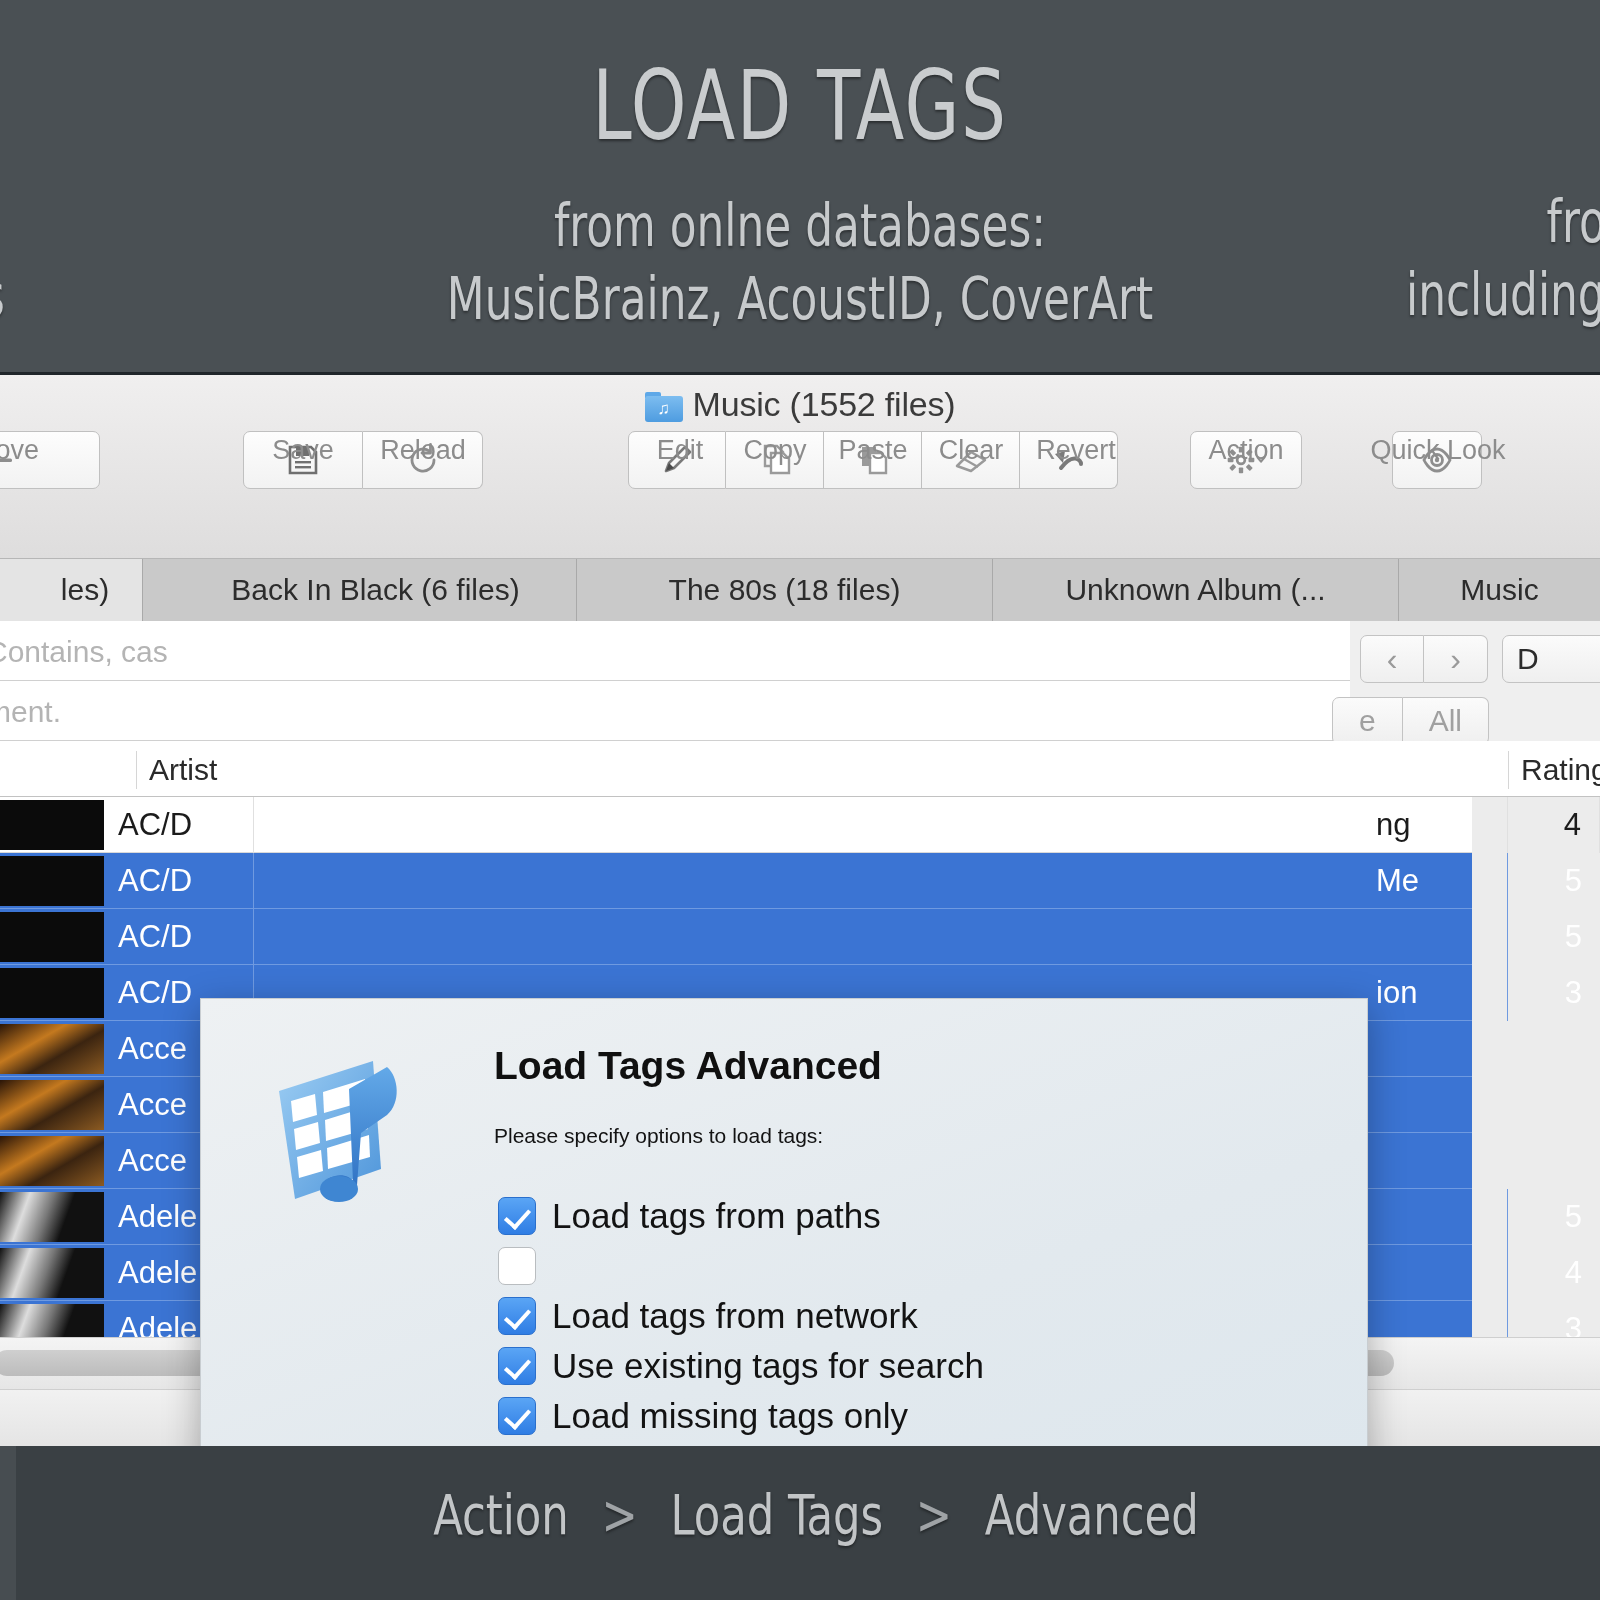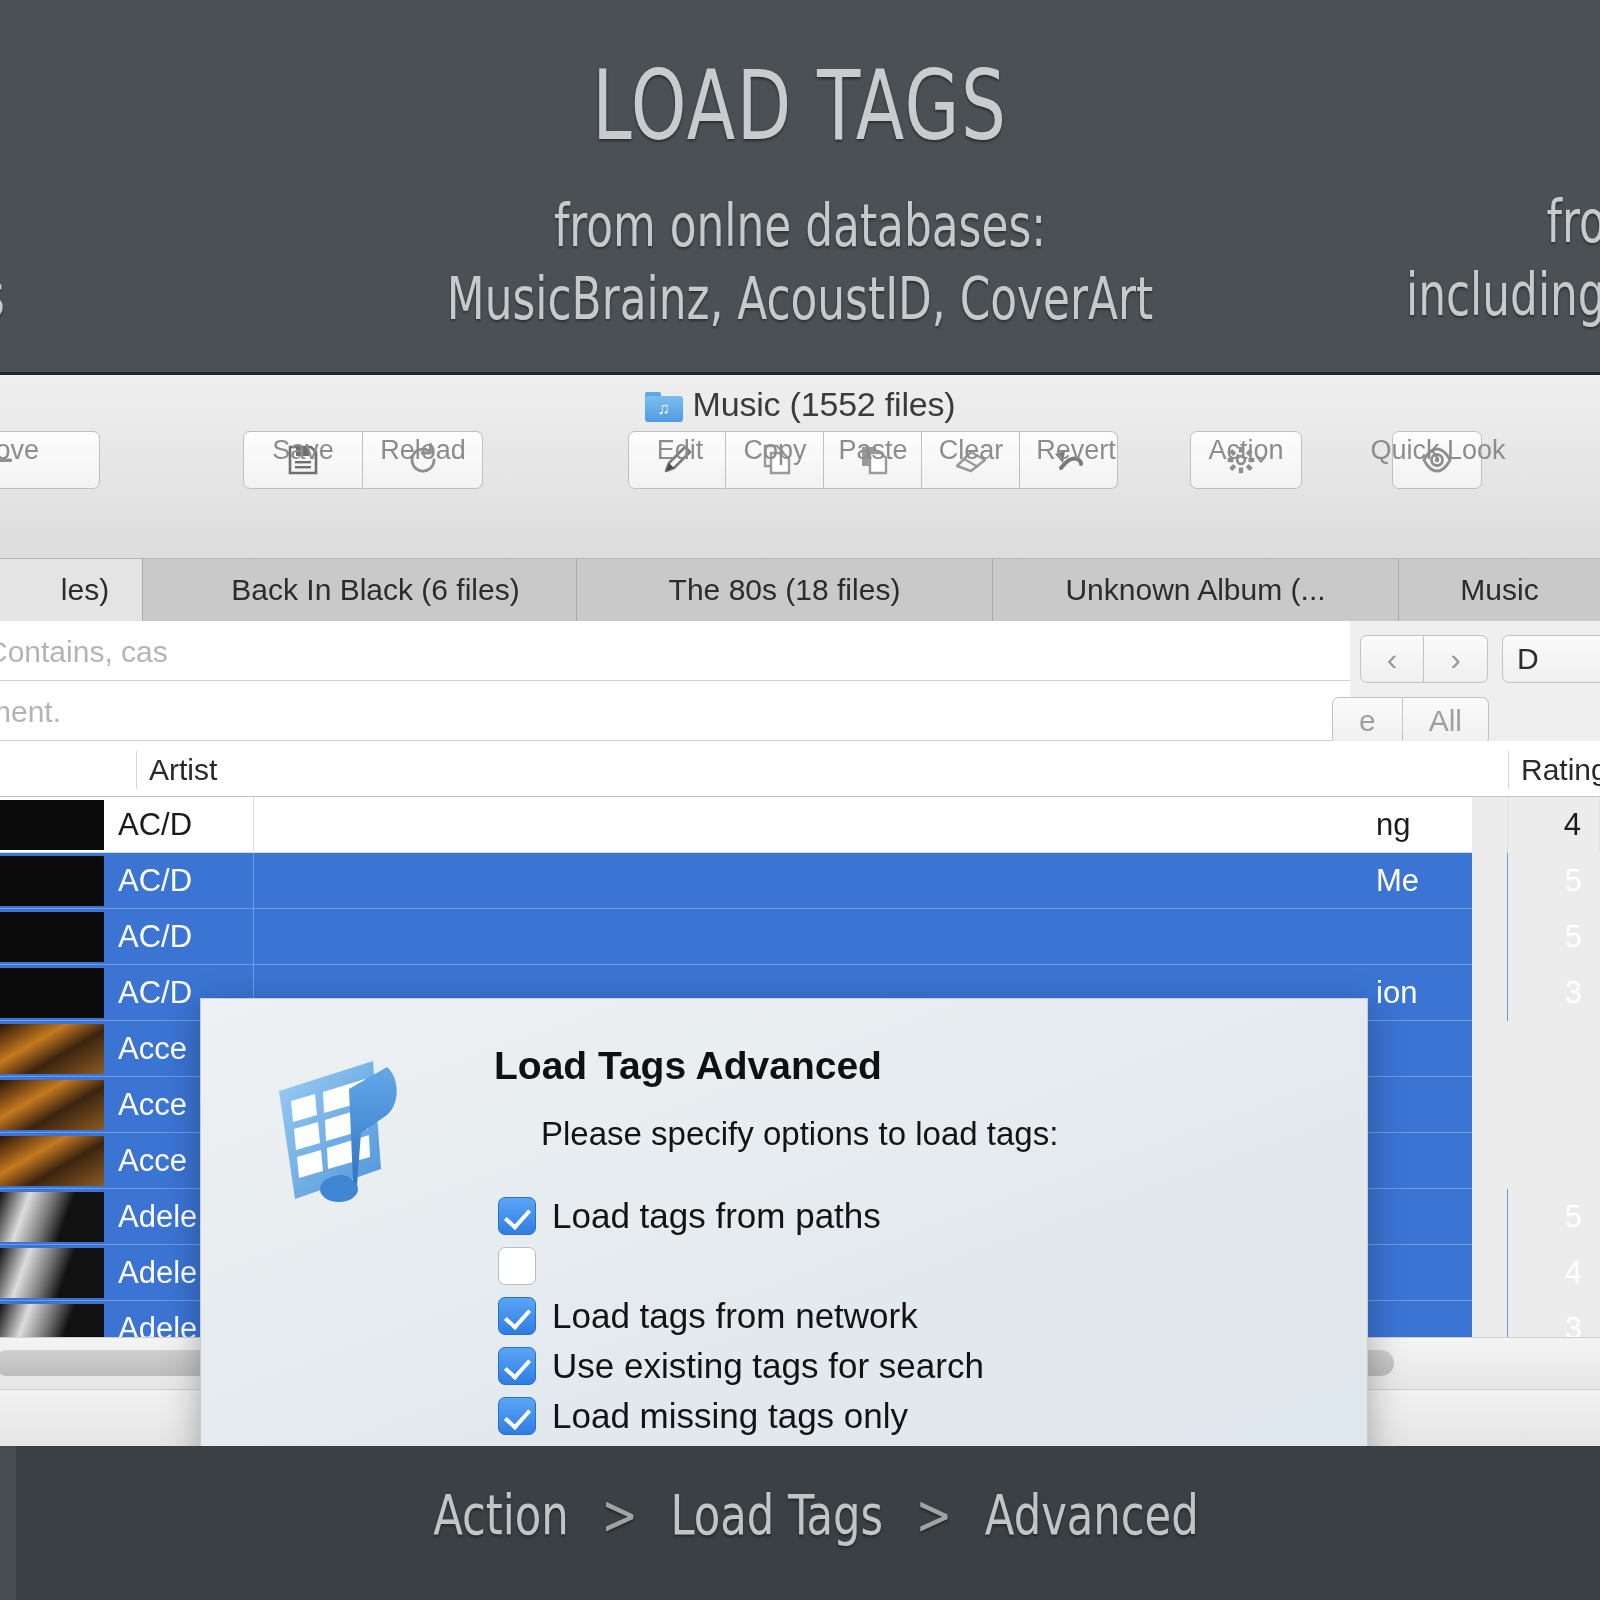--- a/index.html
+++ b/index.html
@@ -218,22 +218,22 @@
     box-shadow:0 10px 34px rgba(0,0,0,.30);
   }
   .dlg-icon{
     position:absolute; left:60px; top:50px; width:180px; height:170px;
   }
   .dlg-title{
     position:absolute; left:293px; top:45px;
     font-size:39px; font-weight:bold; color:#101010; white-space:nowrap;
   }
   .dlg-sub{
-    position:absolute; left:293px; top:116px;
-    font-size:33px; color:#131313; white-space:nowrap;margin-left:47px;
+    position:absolute; left:293px; top:125px;
+    font-size:21px; color:#131313; white-space:nowrap;
   }
   .cb-list{ position:absolute; left:297px; top:192px; }
   .cb-row{ display:flex; align-items:center; height:50px; }
   .cb-box{
     width:38px; height:38px; border-radius:7px; flex:0 0 38px;
     margin-right:16px; position:relative;
   }
   .cb-box.on{
     background:linear-gradient(#5aa5f5,#2f7de4);
     border:1px solid #2a6fcc;

